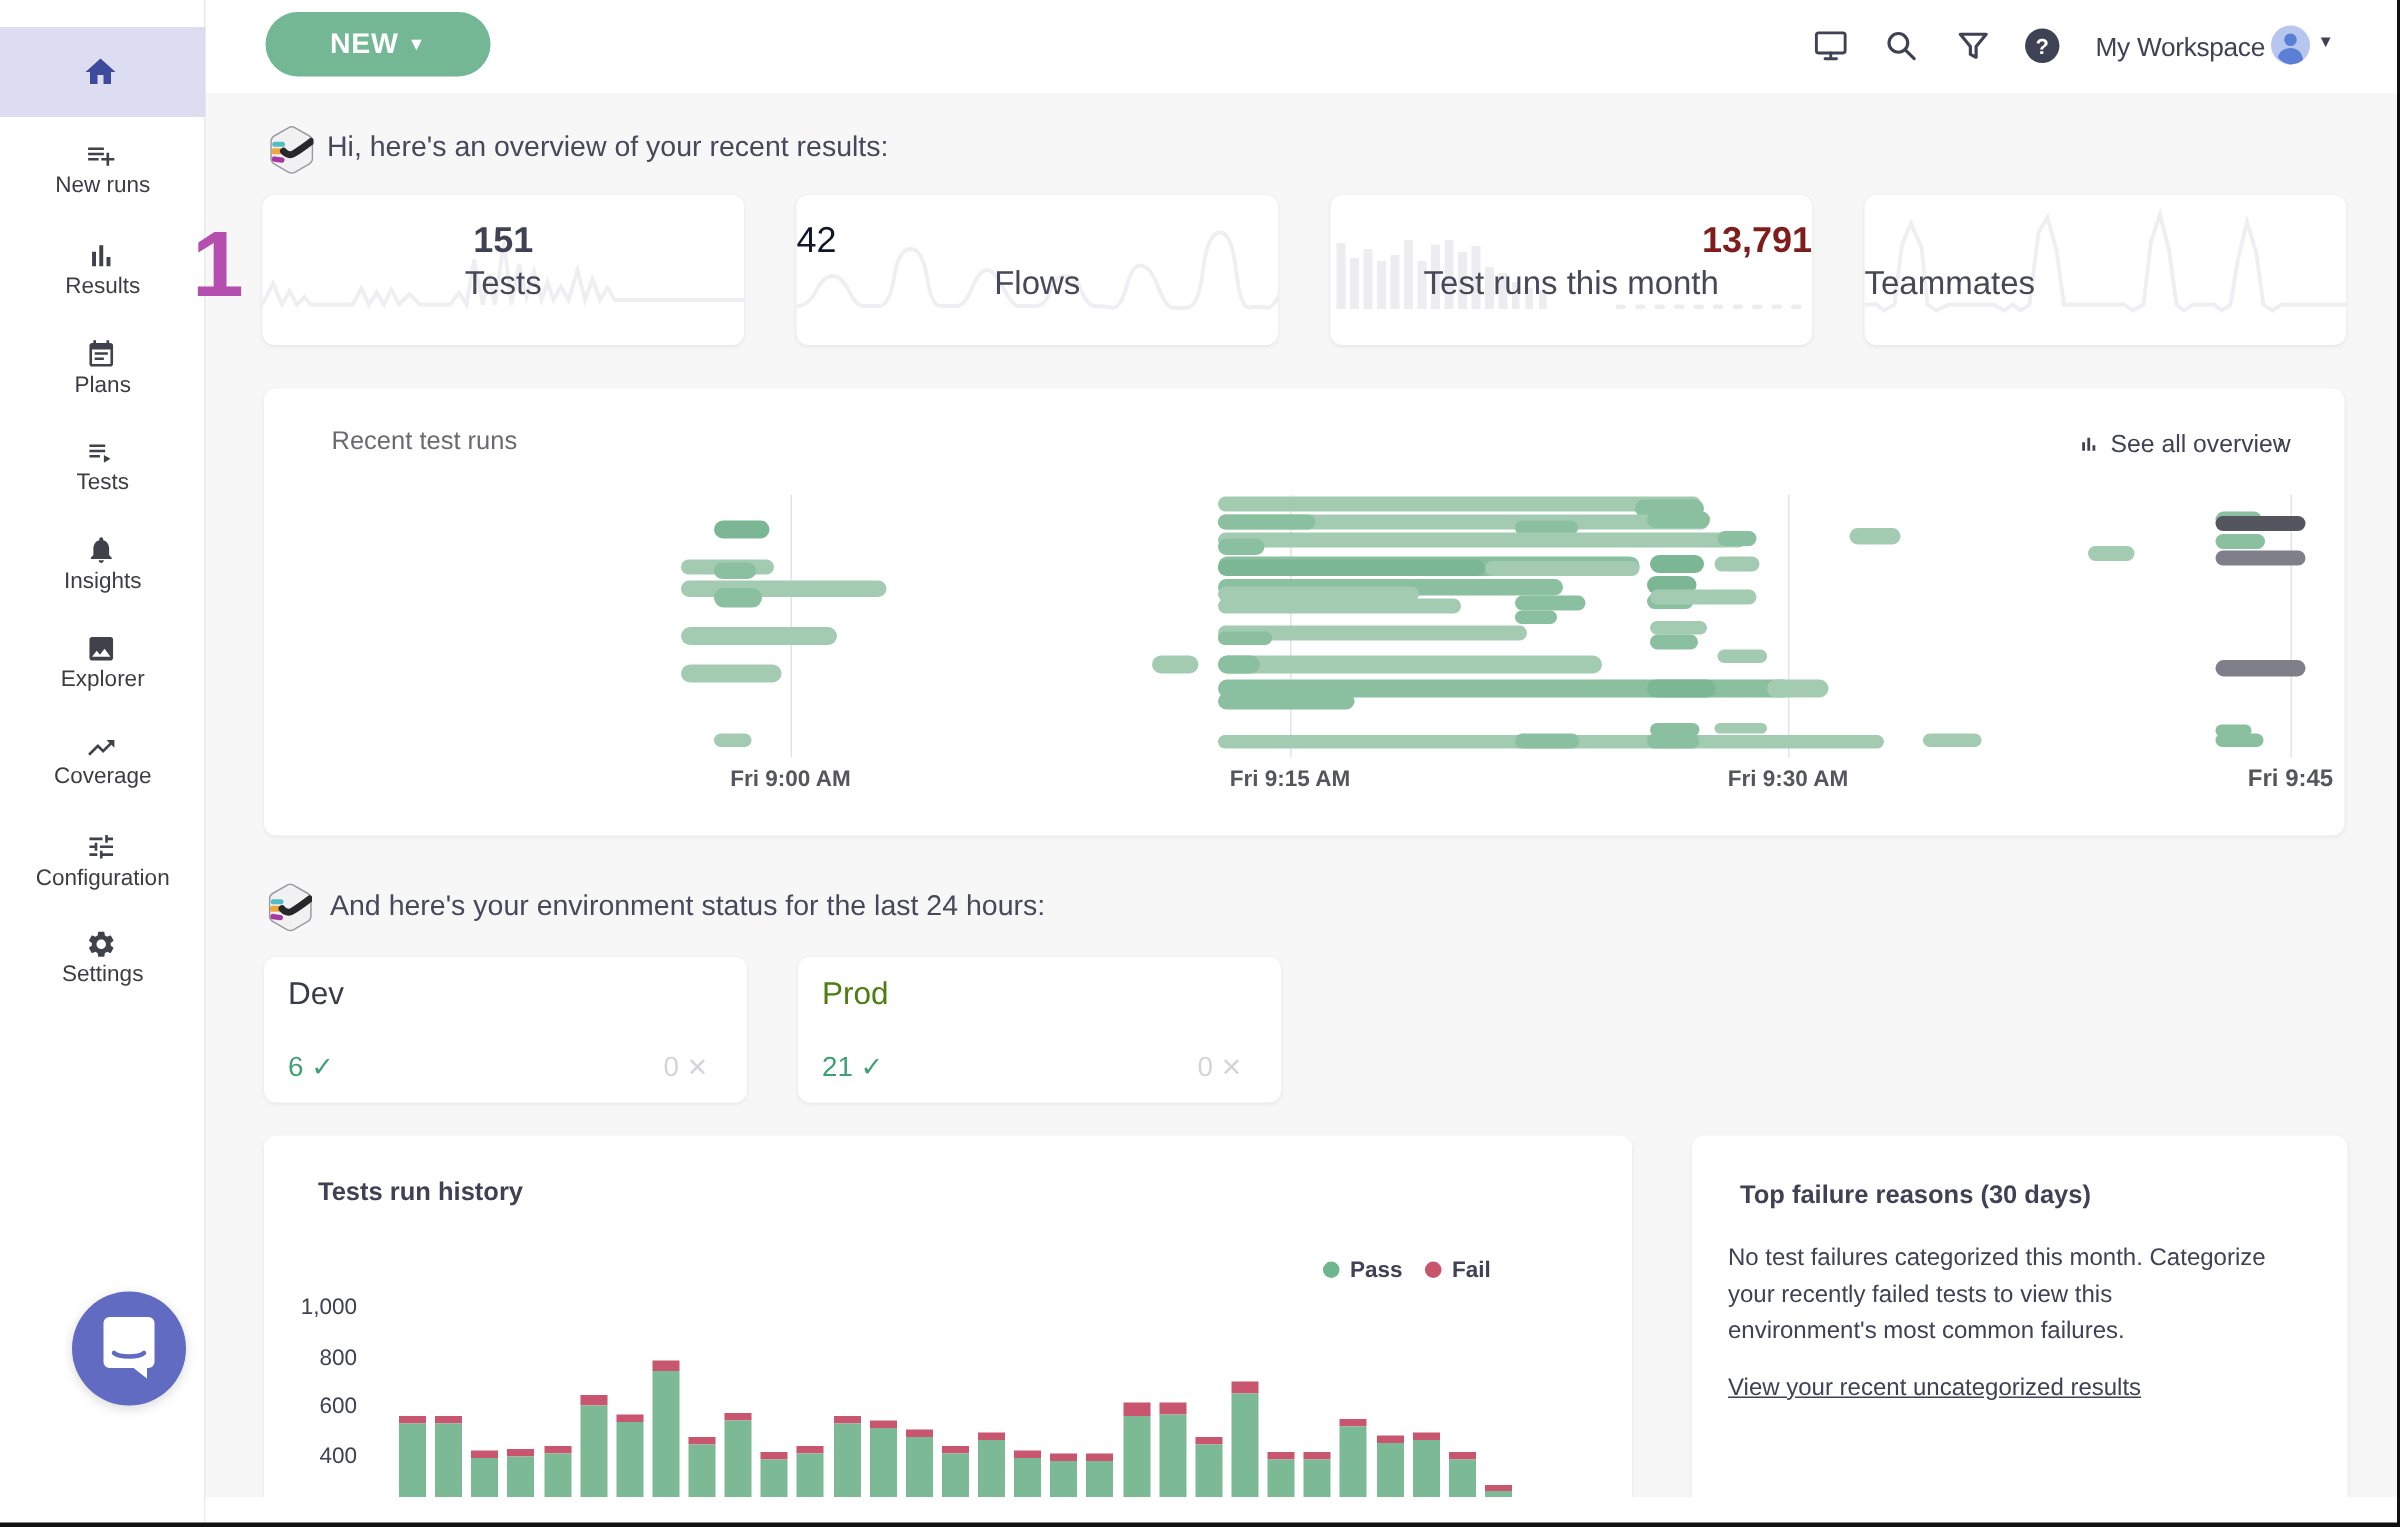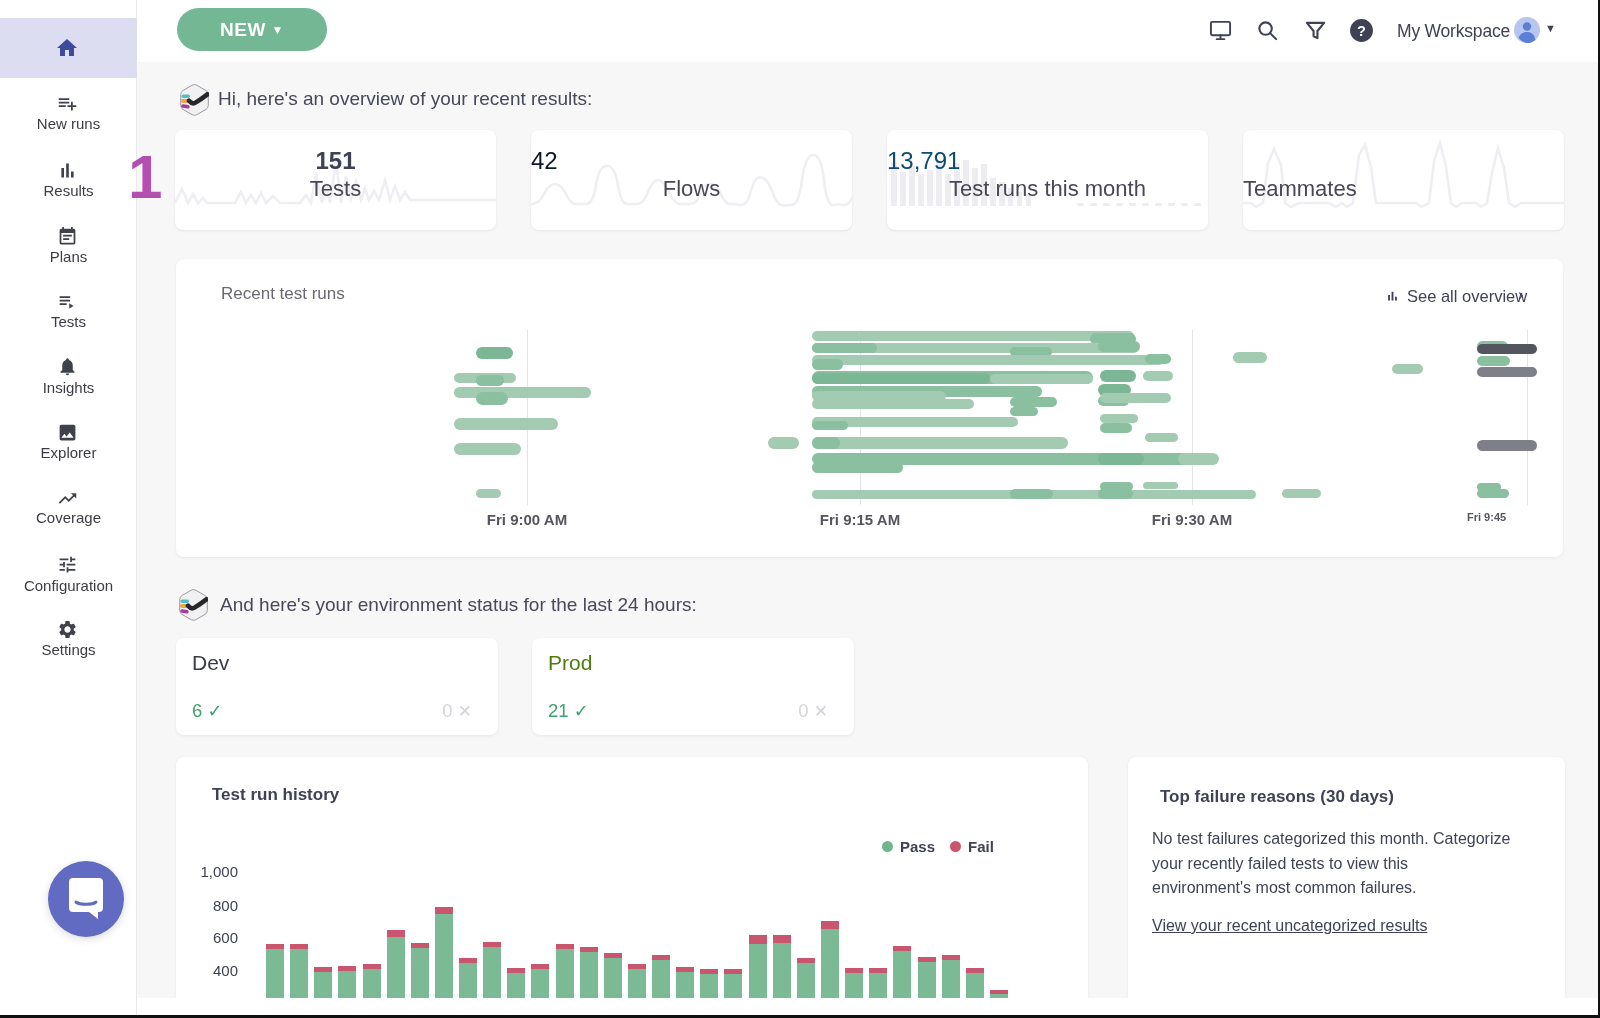--- a/index.html
+++ b/index.html
@@ -136,21 +136,21 @@
           <rect x="216" y="73" width="7" height="3" rx="1.5"></rect>
           <rect x="229" y="73" width="7" height="3" rx="1.5"></rect>
           <rect x="242" y="73" width="7" height="3" rx="1.5"></rect>
           <rect x="255" y="73" width="7" height="3" rx="1.5"></rect>
           <rect x="268" y="73" width="7" height="3" rx="1.5"></rect>
           <rect x="281" y="73" width="7" height="3" rx="1.5"></rect>
           <rect x="294" y="73" width="7" height="3" rx="1.5"></rect>
           <rect x="307" y="73" width="7" height="3" rx="1.5"></rect>
         </g>
       </svg>
-<div class="abs" style="left:0;top:17px;width:321px;text-align:left;font-size:24px;font-weight:normal;color:#0c4a6e">13,791</div>
+<div class="abs" style="left:0;top:17px;width:321px;text-align:right;font-size:24px;font-weight:bold;color:#7f1d1d">13,791</div>
 <div class="abs" style="left:0;top:46px;width:321px;text-align:center;font-size:22px;color:#474757">Test runs this month</div>
 </div>
 <div class="card" style="left:1243px;top:130px;width:321px;height:100px;overflow:hidden">
 <svg class="abs" style="left:0;top:0" width="321" height="100" viewBox="0 0 321 100" fill="none" stroke="#efeff3" stroke-width="2.6">
         <path d="M0 73h8l5 4 7-4 5-40 6-14 7 16 4 38 6 4 8-4h30l7 4 6-4 5 4 6-4 6-48 6-10 6 22 5 36h40l6 4 7-4 5-42 6-18 6 24 5 36 5 4 6-4h14l5 4 6-4 5-30 6-25 6 20 5 35 6 4 6-4h8H321"></path>
       </svg>
 <div class="abs" style="left:0;top:46px;width:321px;text-align:left;font-size:22px;color:#474757">Teammates</div>
 </div>
 
 <div class="card" style="left:176px;top:259px;width:1387px;height:298px;overflow:hidden">
@@ -161,21 +161,21 @@
 <div class="abs" style="left:1231px;top:28px;font-size:16.5px;color:#3f4254">See all overview</div>
 <div class="abs" style="left:1342px;top:27px;font-size:16px;color:#3f4254">›</div>
 
 <div class="abs" style="left:351px;top:71px;width:1px;height:175px;background:#e4e4e8"></div>
 <div class="abs" style="left:684px;top:71px;width:1px;height:175px;background:#e4e4e8"></div>
 <div class="abs" style="left:1016px;top:71px;width:1px;height:175px;background:#e4e4e8"></div>
 <div class="abs" style="left:1351px;top:71px;width:1px;height:175px;background:#e4e4e8"></div>
 <div class="abs" style="left:291px;top:252px;width:120px;text-align:center;font-size:15px;font-weight:bold;color:#55555e">Fri 9:00 AM</div>
 <div class="abs" style="left:624px;top:252px;width:120px;text-align:center;font-size:15px;font-weight:bold;color:#55555e">Fri 9:15 AM</div>
 <div class="abs" style="left:956px;top:252px;width:120px;text-align:center;font-size:15px;font-weight:bold;color:#55555e">Fri 9:30 AM</div>
-<div class="abs" style="left:1291px;top:252px;width:120px;text-align:left;font-size:11px;font-weight:bold;color:#55555e">Fri 9:45</div>
+<div class="abs" style="left:1291px;top:252px;width:120px;text-align:center;font-size:16px;font-weight:bold;color:#55555e">Fri 9:45</div>
 <div class="gb" style="left:300px;top:88px;width:37px;height:12px;background:#7cb795"></div>
 <div class="gb" style="left:278px;top:114px;width:62px;height:10px;background:#a3cbb2"></div>
 <div class="gb" style="left:300px;top:116px;width:28px;height:11px;background:#8abfa0"></div>
 <div class="gb" style="left:278px;top:128px;width:137px;height:11px;background:#a3cbb2"></div>
 <div class="gb" style="left:300px;top:133px;width:32px;height:13px;background:#8abfa0"></div>
 <div class="gb" style="left:278px;top:159px;width:104px;height:12px;background:#a3cbb2"></div>
 <div class="gb" style="left:278px;top:184px;width:67px;height:12px;background:#a3cbb2"></div>
 <div class="gb" style="left:300px;top:230px;width:25px;height:9px;background:#a3cbb2"></div>
 <div class="gb" style="left:592px;top:178px;width:31px;height:12px;background:#a3cbb2"></div>
 <div class="gb" style="left:1216px;top:105px;width:31px;height:10px;background:#a3cbb2"></div>
@@ -242,21 +242,21 @@
 <div class="abs" style="left:16px;top:62px;font-size:18.5px;color:#3da173">6 <span style="font-size:18px;letter-spacing:0">✓</span></div>
 <div class="abs" style="right:26px;top:62px;font-size:18.5px;color:#d4d4da">0 <span style="font-size:17px">✕</span></div>
 </div>
 <div class="card" style="left:532px;top:638px;width:322px;height:97px">
 <div class="abs" style="left:16px;top:13px;font-size:21px;color:#4d7c0f">Prod</div>
 <div class="abs" style="left:16px;top:62px;font-size:18.5px;color:#3da173">21 <span style="font-size:18px">✓</span></div>
 <div class="abs" style="right:26px;top:62px;font-size:18.5px;color:#d4d4da">0 <span style="font-size:17px">✕</span></div>
 </div>
 
 <div class="card" style="left:176px;top:757px;width:912px;height:258px;border-radius:8px 8px 0 0;overflow:hidden">
-<div class="abs" style="left:36px;top:28px;font-size:17px;font-weight:bold;color:#3f4254">Test run history</div>
+<div class="abs" style="left:36px;top:28px;font-size:17px;font-weight:bold;color:#3f4254">Tests run history</div>
 <span class="abs" style="left:706px;top:84px;width:11px;height:11px;border-radius:50%;background:#6fb58d"></span>
 <div class="abs" style="left:724px;top:81px;font-size:15px;font-weight:bold;color:#3f4254">Pass</div>
 <span class="abs" style="left:774px;top:84px;width:11px;height:11px;border-radius:50%;background:#c8556c"></span>
 <div class="abs" style="left:792px;top:81px;font-size:15px;font-weight:bold;color:#3f4254">Fail</div>
 <div class="abs" style="left:0px;top:106px;width:62px;text-align:right;font-size:15px;color:#3f4254">1,000</div>
 <div class="abs" style="left:0px;top:140px;width:62px;text-align:right;font-size:15px;color:#3f4254">800</div>
 <div class="abs" style="left:0px;top:172px;width:62px;text-align:right;font-size:15px;color:#3f4254">600</div>
 <div class="abs" style="left:0px;top:205px;width:62px;text-align:right;font-size:15px;color:#3f4254">400</div>
 <div style="position:absolute;left:90px;top:187px;width:18px;height:5px;background:#c8566e"></div>
 <div style="position:absolute;left:90px;top:192px;width:18px;height:49px;background:#7cba95"></div>

